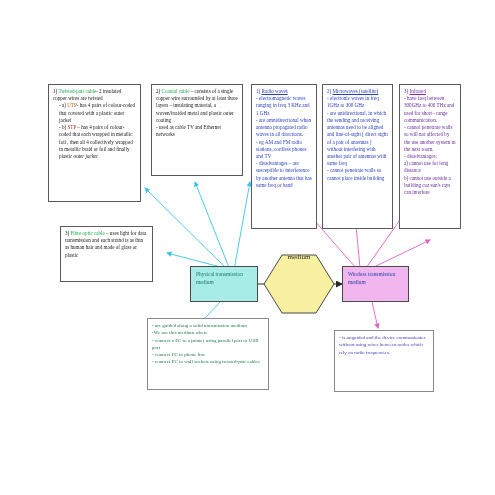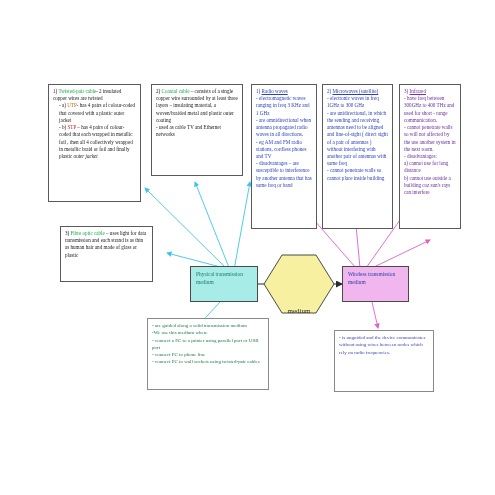--- a/index.html
+++ b/index.html
@@ -45,21 +45,21 @@
     line-height:1.45;
     padding:4px 5px;
     overflow:hidden;
   }
   .node-physical{background:#a8ece8;color:#1f7a6a;}
   .node-wireless{background:#f2b6ef;color:#1f3fa8;}
 
   .hex{
     position:absolute;
     width:74px;height:62px;
-    display:flex;align-items:flex-end;justify-content:center;
+    display:flex;align-items:flex-start;justify-content:center;
     font-size:7px;color:#2a2a2a;
   }
   .hex svg{position:absolute;left:0;top:0;}
   .hex span{position:relative;z-index:2;}
 
   .desc{
     position:absolute;
     box-sizing:border-box;
     border:1px solid #8a8a8a;
     background:#ffffff;

